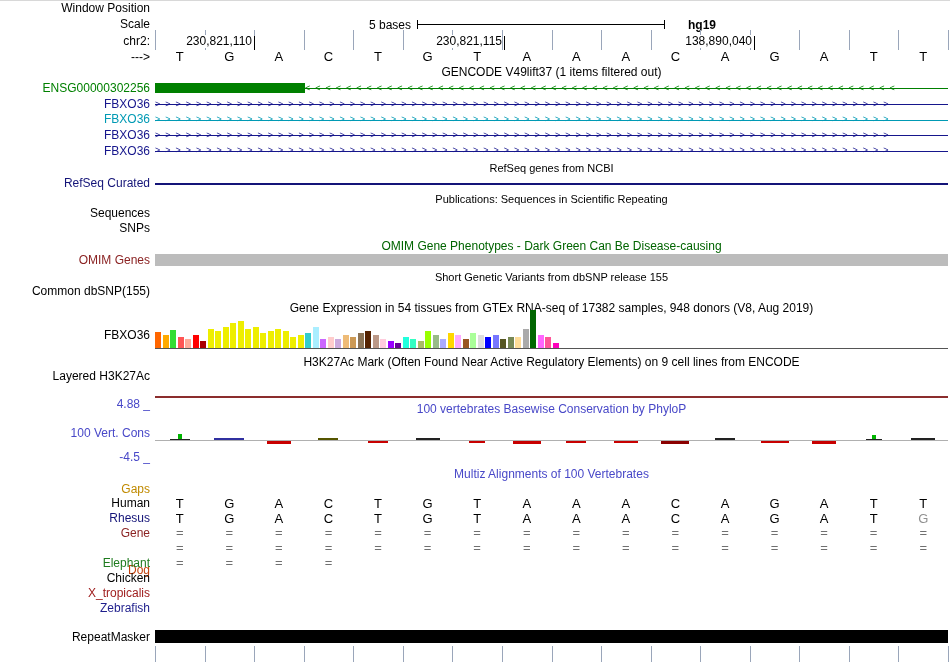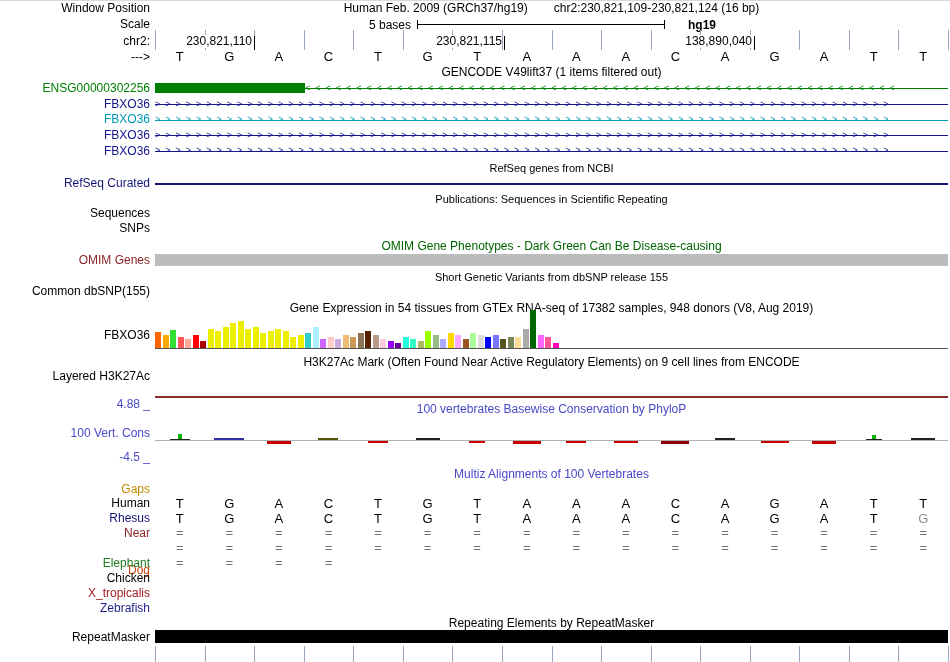--- a/index.html
+++ b/index.html
@@ -13,23 +13,20 @@
   .base { position:absolute; width:30px; margin-left:-15px; text-align:center; font-size:13px; line-height:14px; }
   .chev { position:absolute; overflow:hidden; white-space:nowrap; }
   .coordlbl { position:absolute; text-align:right; font-size:12px; line-height:13px; white-space:nowrap; background:#fff; }
 </style>
 </head>
 <body>
 
 <div id="stage">
   <div class="abs" style="left:0; top:0; width:950px; height:1px; background:#d8d8d8;"></div>
 
-  <div class="cap" style="top:2px;">
-    <span>Human Feb. 2009 (GRCh37/hg19)</span><span style="display:inline-block; width:26px;"></span><span>chr2:230,821,109-230,821,124 (16 bp)</span>
-  </div>
 
   <div class="abs" style="left:155px; top:18px; width:256px; text-align:right;">5 bases</div>
   <div class="abs" style="left:417px; top:24px; width:248px; height:1px; background:#000;"></div>
   <div class="abs" style="left:417px; top:20px; width:1px; height:9px; background:#000;"></div>
   <div class="abs" style="left:664px; top:20px; width:1px; height:9px; background:#000;"></div>
   <div class="abs" style="left:688px; top:18px;font-weight:bold;">hg19</div>
 <div class="lbl" style="top: 2px; color: rgb(0, 0, 0);">Window Position</div>
     <div class="lbl" style="top: 18px; color: rgb(0, 0, 0);">Scale</div>
     <div class="lbl" style="top: 35px; color: rgb(0, 0, 0);">chr2:</div>
     <div class="lbl" style="top: 51px; color: rgb(0, 0, 0);">---&gt;</div>
@@ -44,37 +41,36 @@
     <div class="lbl" style="top: 254px; color: rgb(139, 35, 35);">OMIM Genes</div>
     <div class="lbl" style="top: 285px; color: rgb(0, 0, 0);">Common dbSNP(155)</div>
     <div class="lbl" style="top: 329px; color: rgb(0, 0, 0);">FBXO36</div>
     <div class="lbl" style="top: 370px; color: rgb(0, 0, 0);">Layered H3K27Ac</div>
     <div class="lbl" style="top: 398px; color: rgb(72, 72, 200);">4.88 _</div>
     <div class="lbl" style="top: 427px; color: rgb(72, 72, 200);">100 Vert. Cons</div>
     <div class="lbl" style="top: 451px; color: rgb(72, 72, 200);">-4.5 _</div>
     <div class="lbl" style="top: 483px; color: rgb(192, 138, 0);">Gaps</div>
     <div class="lbl" style="top: 497px; color: rgb(0, 0, 0);">Human</div>
     <div class="lbl" style="top: 512px; color: rgb(20, 20, 120);">Rhesus</div>
-    <div class="lbl" style="top: 527px; color: rgb(139, 35, 35);">Near</div>
+    <div class="lbl" style="top: 527px; color: rgb(139, 35, 35);">Gene</div>
     <div class="lbl" style="top: 564px; color: #c2410c;">Dog</div>
     <div class="lbl" style="top: 557px; color: rgb(30, 123, 30);">Elephant</div>
     <div class="lbl" style="top: 572px; color: #000000;">Chicken</div>
     <div class="lbl" style="top: 587px; color: rgb(160, 32, 32);">X_tropicalis</div>
     <div class="lbl" style="top: 602px; color: rgb(30, 30, 140);">Zebrafish</div>
     <div class="lbl" style="top: 631px; color: rgb(0, 0, 0);">RepeatMasker</div>
     <div class="cap" style="top: 66px; color: rgb(0, 0, 0);">GENCODE V49lift37 (1 items filtered out)</div>
     <div class="cap small" style="top: 162px; color: rgb(0, 0, 0);">RefSeq genes from NCBI</div>
     <div class="cap small" style="top: 193px; color: rgb(0, 0, 0);">Publications: Sequences in Scientific Repeating</div>
     <div class="cap" style="top: 240px; color: rgb(0, 100, 0);">OMIM Gene Phenotypes - Dark Green Can Be Disease-causing</div>
     <div class="cap small" style="top: 271px; color: rgb(0, 0, 0);">Short Genetic Variants from dbSNP release 155</div>
     <div class="cap" style="top: 302px; color: rgb(0, 0, 0);">Gene Expression in 54 tissues from GTEx RNA-seq of 17382 samples, 948 donors (V8, Aug 2019)</div>
     <div class="cap" style="top: 356px; color: rgb(0, 0, 0);">H3K27Ac Mark (Often Found Near Active Regulatory Elements) on 9 cell lines from ENCODE</div>
     <div class="cap" style="top: 403px; color: rgb(72, 72, 200);">100 vertebrates Basewise Conservation by PhyloP</div>
     <div class="cap" style="top: 468px; color: rgb(72, 72, 200);">Multiz Alignments of 100 Vertebrates</div>
-    <div class="cap" style="top: 617px; color: rgb(0, 0, 0);">Repeating Elements by RepeatMasker</div>
     <div class="tick" style="left: 155px; top: 30px; height: 20px;"></div>
     <div class="tick" style="left: 155px; top: 646px; height: 16px;"></div>
     <div class="tick" style="left: 204.562px; top: 30px; height: 20px;"></div>
     <div class="tick" style="left: 204.562px; top: 646px; height: 16px;"></div>
     <div class="tick" style="left: 254.125px; top: 30px; height: 20px;"></div>
     <div class="tick" style="left: 254.125px; top: 646px; height: 16px;"></div>
     <div class="tick" style="left: 303.688px; top: 30px; height: 20px;"></div>
     <div class="tick" style="left: 303.688px; top: 646px; height: 16px;"></div>
     <div class="tick" style="left: 353.25px; top: 30px; height: 20px;"></div>
     <div class="tick" style="left: 353.25px; top: 646px; height: 16px;"></div>

